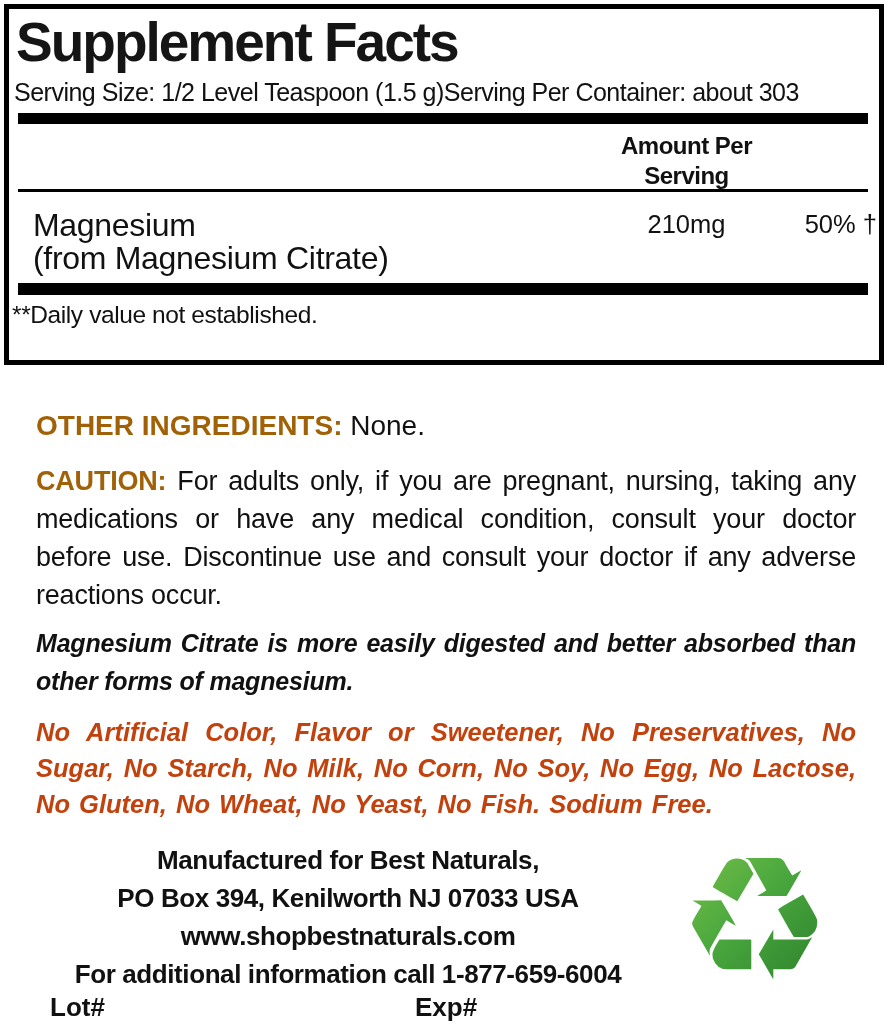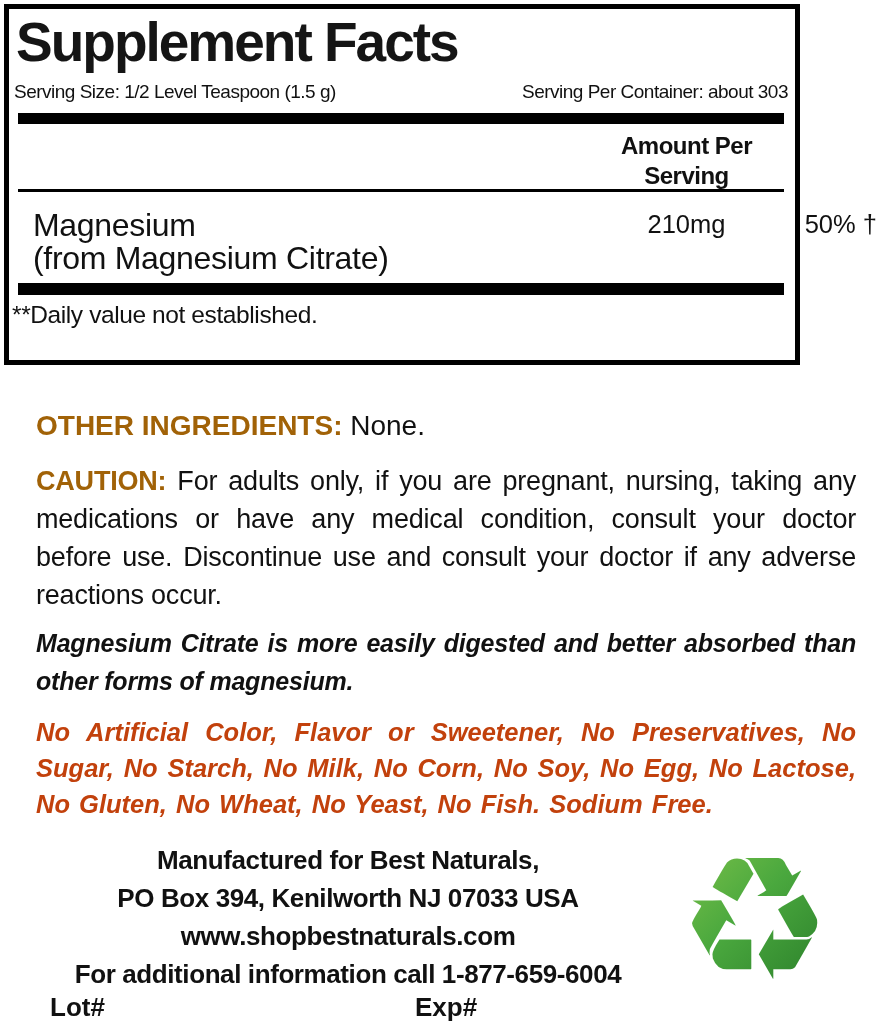--- a/index.html
+++ b/index.html
@@ -7,33 +7,33 @@
   body {
     font-family:"Liberation Sans", sans-serif;
     color:#111;
     position:relative;
     overflow:hidden;
   }
 
   
   .facts-box {
     position:absolute; left:4px; top:4px;
-    width:796px; height:361px;
+    width:880px; height:361px;
     border:5px solid #000;
     background:#fff;
   }
   .facts-title {
     position:absolute; left:7px; top:2px;
     font-size:55px; font-weight:800; letter-spacing:-2px;
     line-height:1.15; color:#151515; white-space:nowrap;
   }
   .serving-row {
     position:absolute; left:5px; right:7px; top:68px;
-    display:flex; justify-content:space-between;
-    font-size:19px; line-height:30px; font-weight:500;
+    display:flex; 
+    font-size:25px; line-height:30px; font-weight:500;
     letter-spacing:-0.5px; white-space:nowrap;
   }
   .bar-thick { position:absolute; left:9px; right:11px; height:11px; background:#000; }
   .bar-1 { top:104px; }
   .bar-2 { top:274px; height:12px; }
   .rule-thin { position:absolute; left:9px; right:11px; height:3px; background:#000; top:180px; }
 
   .col-head {
     position:absolute; top:122px;
     font-weight:700; font-size:24px; line-height:30px;

